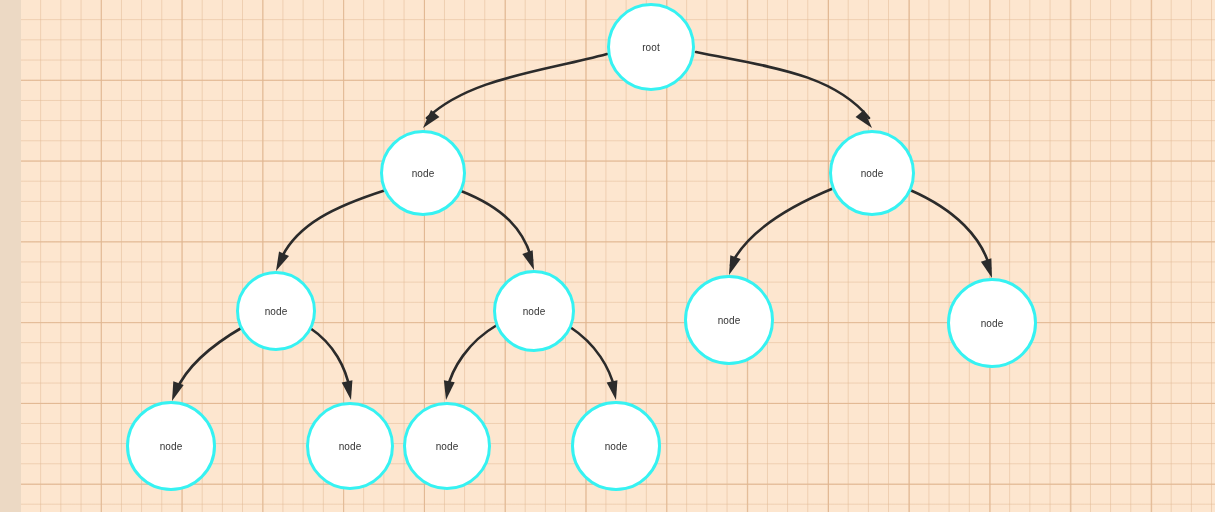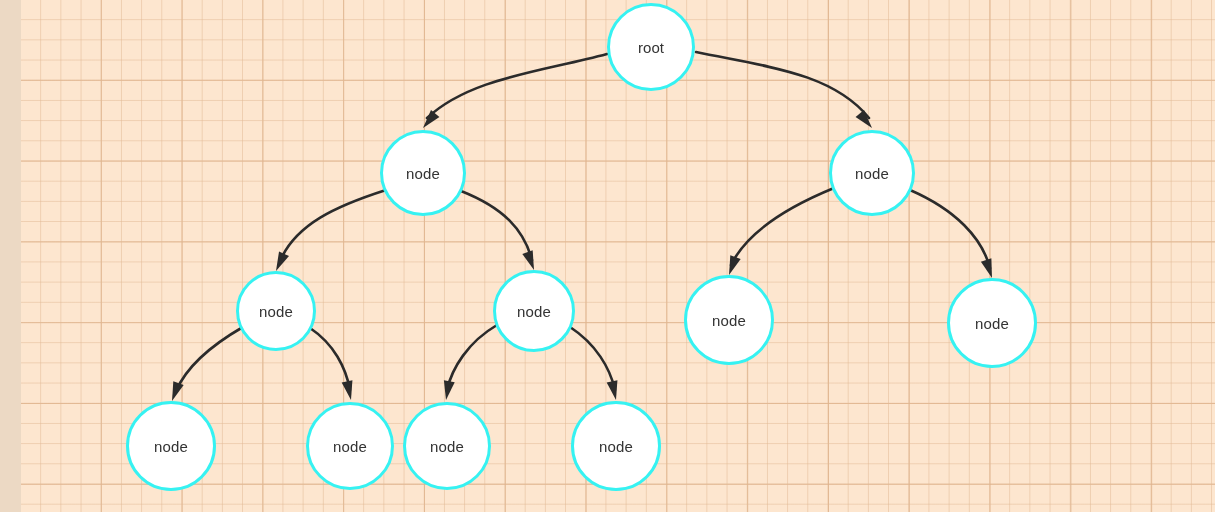--- a/index.html
+++ b/index.html
@@ -60,21 +60,21 @@
   .tree-node {
     position: absolute;
     box-sizing: border-box;
     border-radius: 50%;
     background: #ffffff;
     border: 3px solid #36f2f2;
     display: flex;
     align-items: center;
     justify-content: center;
     color: #333333;
-    font-size: 15px;
+    font-size: 10px;
     font-family: "Liberation Sans", sans-serif;
     letter-spacing: 0.1px;
     user-select: none;
   }
 </style>
 </head>
 <body>
 
 <div id="canvas" style="width: 1215px; height: 512px;">
 

